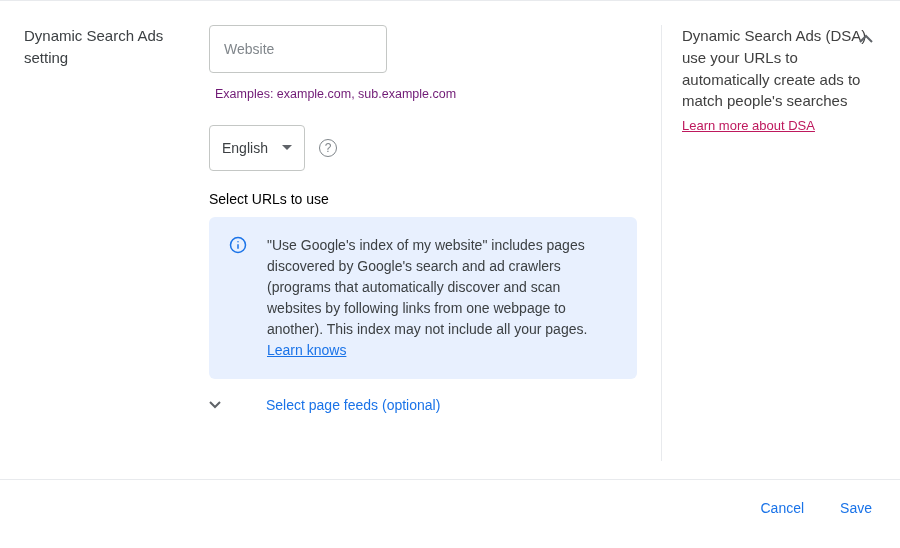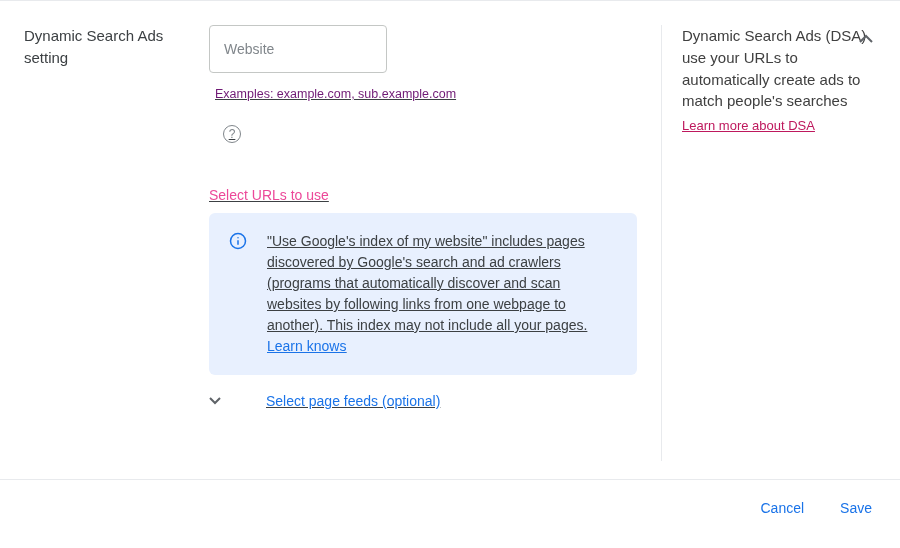--- a/index.html
+++ b/index.html
@@ -24,21 +24,20 @@
   }
   .section-title {
     font-size: 15px;
     color: #3c4043;
     line-height: 1.45;
     font-weight: 400;
   }
   .middle-col {
     flex: 1;
     padding-right: 24px;
-    text-decoration: underline;
   }
   .right-col {
     width: 215px;
     flex-shrink: 0;
     border-left: 1px solid #e8eaed;
     padding-left: 20px;
     position: relative;
   }
   .side-text {
     font-size: 15px;
@@ -113,22 +112,22 @@
     border-radius: 50%;
     display: flex;
     align-items: center;
     justify-content: center;
     font-size: 12px;
     color: #80868b;
     cursor: pointer;
   }
   .sub-label {
     font-size: 14px;
-    color: #ec4899;
-    margin-top: 44px;
+    color: #000000;
+    margin-top: 20px;
   }
   .radio-group { margin-top: 16px; }
   .radio-item {
     display: flex;
     align-items: flex-start;
     margin-bottom: 14px;
     cursor: pointer;
   }
   .radio {
     width: 20px;
@@ -221,20 +220,28 @@
     <div class="section-title">Dynamic Search Ads setting</div>
   </div>
 
   <div class="middle-col">
 
     <input class="website-input" type="text" placeholder="Website" style="">
 
     <div class="helper">Examples: example.com, sub.example.com</div>
 
     <div class="lang-row">
+      <div class="lang-select">
+        <span>English</span>
+        <span class="caret-down">
+          <svg width="10" height="6" viewBox="0 0 10 6">
+              <path d="M0 0 L5 5 L10 0 Z" fill="currentColor"></path>
+            </svg>
+        </span>
+      </div>
       <div class="help-icon">?</div>
     </div>
 
     <div class="sub-label">Select URLs to use</div>
 
 
     <div class="info-box">
       <span class="info-icon">
         <svg width="18" height="18" viewBox="0 0 24 24" fill="none" stroke="currentColor" stroke-width="2">
           <circle cx="12" cy="12" r="10"></circle>

